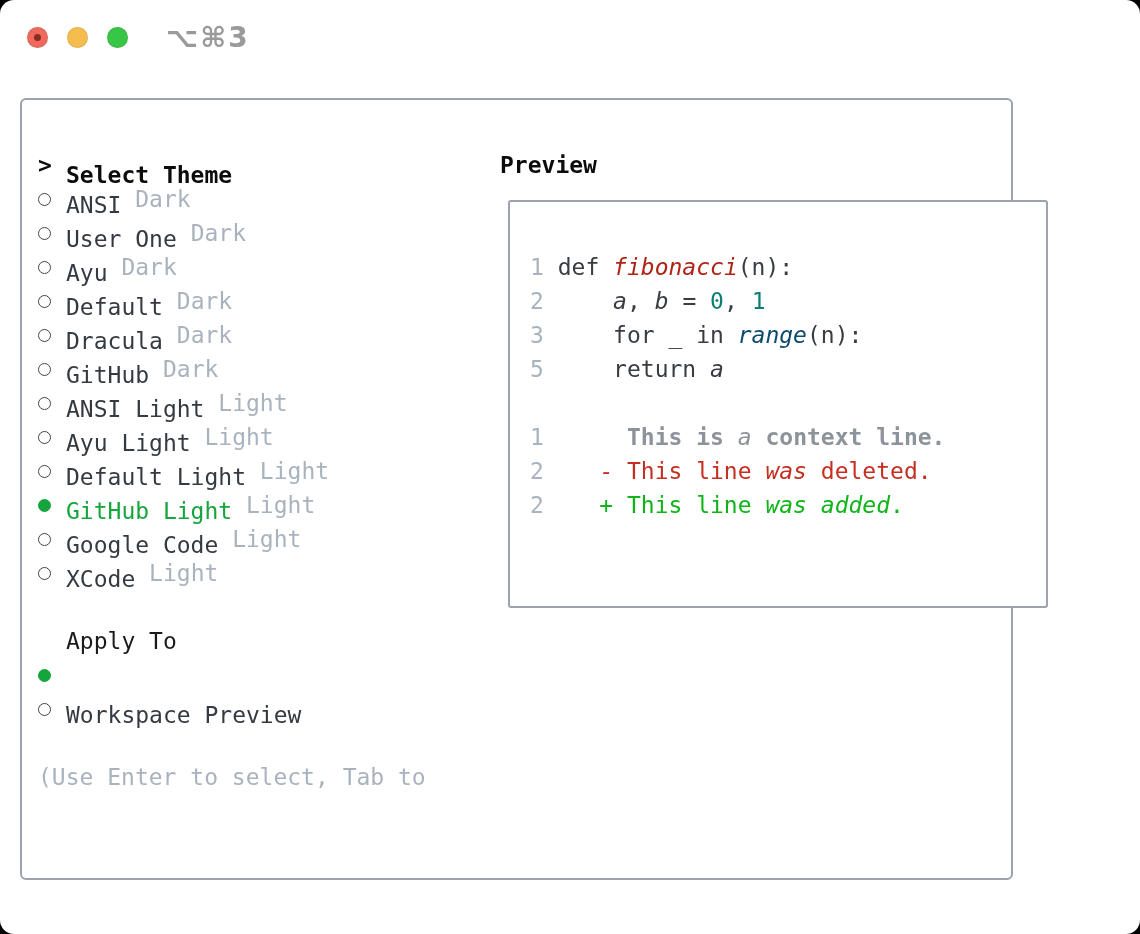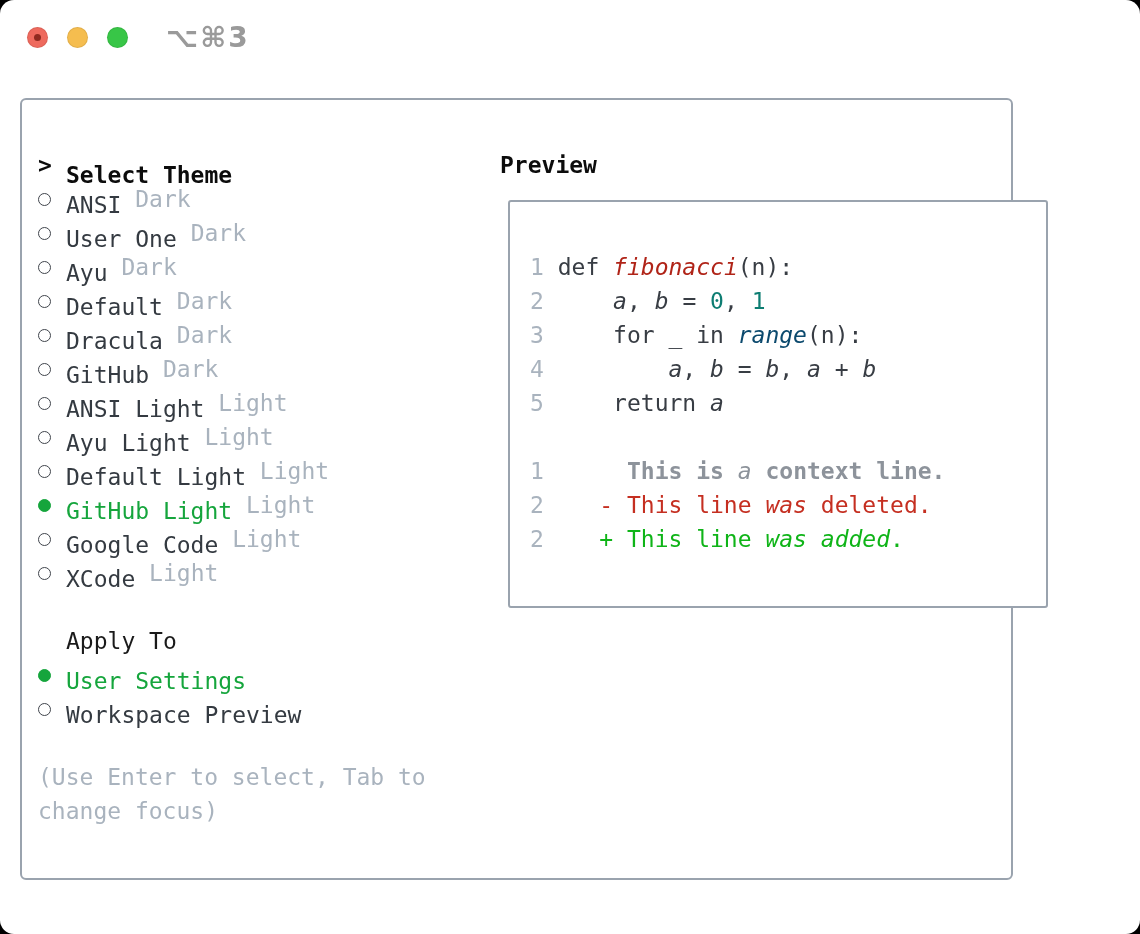--- a/index.html
+++ b/index.html
@@ -114,37 +114,35 @@
         </div>
 
       <div class="spacer"></div>
 
       <div class="row">
         <span class="row-marker"></span>
         <span class="apply-header">Apply To</span>
       </div>
 
       <div id="apply-list">
-          <div class="row theme-option selected"><span class="row-marker"><span class="radio"></span></span><span class="label">User Settings</span></div>
+          <div class="row theme-option selected"><span class="row-marker"><span class="radio"></span></span></div>
           <div class="row theme-option"><span class="row-marker"><span class="radio"></span></span><span class="label">Workspace Preview</span></div>
         </div>
 
       <div class="spacer"></div>
 
       <div class="row hint">(Use Enter to select, Tab to</div>
-      <div class="row hint">change focus)</div>
     </div>
 
     <div class="preview-title">Preview</div>
 
     <div class="preview-box" id="preview-box">
         <div class="pline"><span class="tok-lineno">1</span><span class="tok-code"> def </span><span class="tok-func">fibonacci</span><span class="tok-code">(n):</span></div>
         <div class="pline"><span class="tok-lineno">2</span><span class="tok-code">     </span><span class="tok-var">a</span><span class="tok-code">, </span><span class="tok-var">b</span><span class="tok-code"> = </span><span class="tok-number">0</span><span class="tok-code">, </span><span class="tok-number">1</span></div>
         <div class="pline"><span class="tok-lineno">3</span><span class="tok-code">     for _ in </span><span class="tok-builtin">range</span><span class="tok-code">(n):</span></div>
-        <div class="pline"><span class="tok-lineno">4</span><span class="tok-code">         </span><span class="tok-var">a</span><span class="tok-code">, </span><span class="tok-var">b</span><span class="tok-code"> = </span><span class="tok-var">b</span><span class="tok-code">, </span><span class="tok-var">a</span><span class="tok-code"> + </span><span class="tok-var">b</span></div>
         <div class="pline"><span class="tok-lineno">5</span><span class="tok-code">     return </span><span class="tok-var">a</span></div>
         <div class="pline"></div>
         <div class="pline"><span class="tok-lineno">1</span><span class="tok-context">      This is </span><span class="tok-context_i">a</span><span class="tok-context"> context line.</span></div>
         <div class="pline"><span class="tok-lineno">2</span><span class="tok-code">    </span><span class="tok-deleted">- This line </span><span class="tok-deleted_i">was</span><span class="tok-deleted"> deleted.</span></div>
         <div class="pline"><span class="tok-lineno">2</span><span class="tok-code">    </span><span class="tok-added">+ This line </span><span class="tok-added_i">was</span><span class="tok-added"> </span><span class="tok-added_i">added</span><span class="tok-added">.</span></div>
       </div>
 
   </div>
 </div>
 

